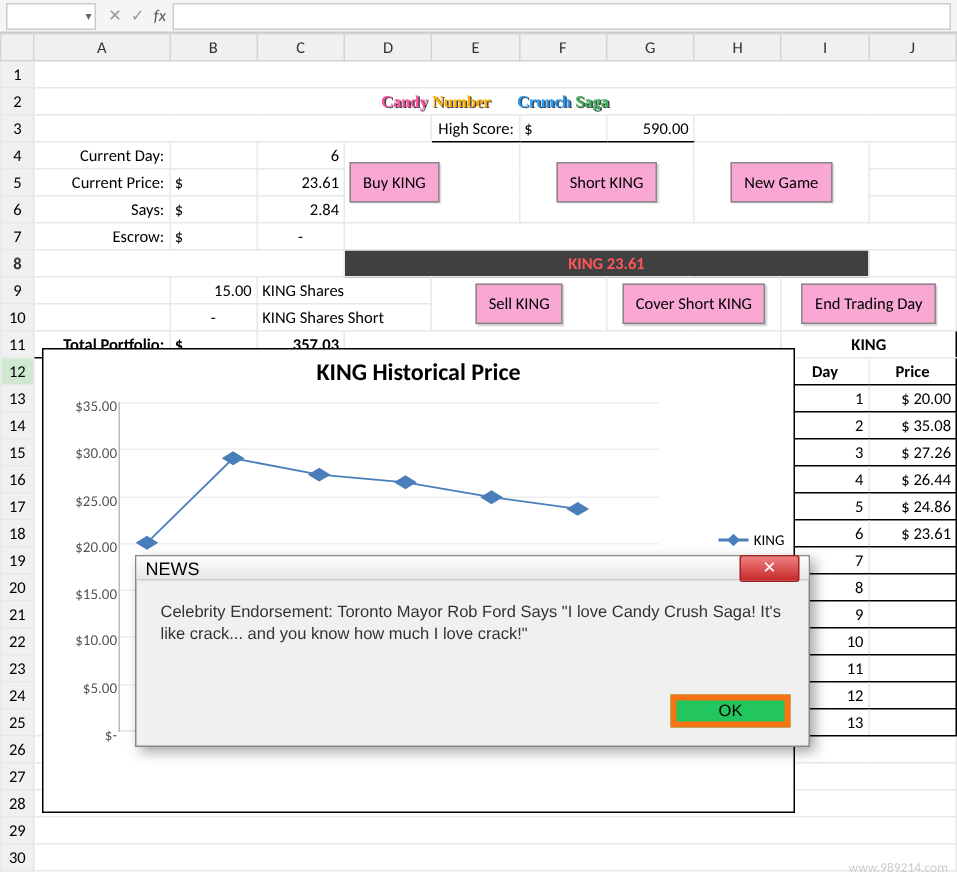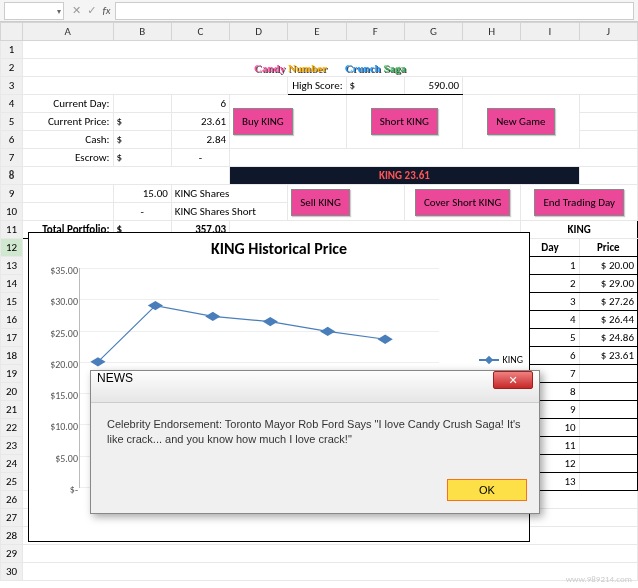--- a/index.html
+++ b/index.html
@@ -32,47 +32,47 @@
 
 
 .right { text-align: right; }
 .left { text-align: left; }
 .center { text-align: center; }
 .bold { font-weight: bold; margin-left: 20px; }
 .bt { border-top: 1px solid #000 !important; }
 .bb { border-bottom: 1px solid #000 !important; }
 .bl { border-left: 1px solid #000 !important; }
 .br { border-right: 1px solid #000 !important; }
-.black-row td { background: #0f172a; color: #ff5555; font-weight: bold; height: 12px; }
+.black-row td { background: #404040; color: #ff5555; font-weight: bold; height: 12px; }
 .dash { text-align: center; }
 
 
-.xbtn { display: inline-block; background: #ec4899; border: 1px solid #888; padding: 6px 8px; font-size: 11px; cursor: pointer; white-space: nowrap; box-shadow: 1px 1px 1px rgba(0,0,0,0.2); }
+.xbtn { display: inline-block; background: #f9a8d4; border: 1px solid #888; padding: 6px 8px; font-size: 11px; cursor: pointer; white-space: nowrap; box-shadow: 1px 1px 1px rgba(0,0,0,0.2); }
 
 
 .chart-box { position: absolute; left: 28px; top: 232px; width: 502px; height: 310px; border: 1px solid #000; background: #fff; }
 .chart-title { text-align: center; font-weight: bold; font-size: 16px; padding-top: 6px; }
 .chart-area { position: relative; margin: 10px 90px 30px 50px; height: 220px; border-left: 1px solid #bbb; border-bottom: 1px solid #bbb; }
 .yaxis { position: absolute; left: -42px; width: 40px; text-align: right; font-size: 10px; color: #555; }
 .gridline { position: absolute; left: 0; right: 0; border-top: 1px solid #eee; }
 .legend { position: absolute; right: 6px; top: 120px; font-size: 10px; display: flex; align-items: center; gap: 4px; }
 .legend-line { width: 20px; height: 2px; background: #4a7ebb; position: relative; }
 .legend-line::before { content: ""; width: 6px; height: 6px; background: #4a7ebb; transform: rotate(45deg); position: absolute; left: 7px; top: -2px; }
 svg.plot { position: absolute; left: 0; top: 0; width: 100%; height: 100%; overflow: visible; }
 
 
 .king-hdr { background: #fff; text-align: center; font-weight: bold; }
 
 
 .dialog { position: absolute; left: 90px; top: 370px; width: 450px; background: #f0f0f0; border: 1px solid #888; box-shadow: 3px 3px 8px rgba(0,0,0,0.35); font-family: "Segoe UI", Tahoma, sans-serif; }
-.dialog-titlebar { height: 32px; background: linear-gradient(#fdfdfd,#e6e6e6); border-bottom: 1px solid #ccc; display: flex; padding: 0 6px; font-size: 12px; }
+.dialog-titlebar { height: 16px; background: linear-gradient(#fdfdfd,#e6e6e6); border-bottom: 1px solid #ccc; display: flex; align-items: center; padding: 0 6px; font-size: 12px; }
 .dialog-close { margin-left: auto; width: 40px; height: 18px; background: linear-gradient(#f08080,#c62828); border: 1px solid #a02020; border-radius: 2px; color: #fff; display: flex; align-items: center; justify-content: center; font-size: 11px; cursor: pointer; }
 .dialog-body { padding: 14px 16px 8px 16px; font-size: 11px; color: #333; line-height: 1.4; }
 .dialog-buttons { padding: 8px 12px 12px; text-align: right; }
-.dialog-ok { width: 80px; height: 22px; border: 1px solid #f97316; background: #fde047; cursor: pointer; font-size: 11px; }
+.dialog-ok { width: 80px; height: 22px; border: 4px solid #f97316; background: #22c55e; cursor: pointer; font-size: 11px; }
 
 .watermark { position: absolute; right: 6px; bottom: 4px; font-size: 9px; color: #ccc; }
 </style>
 </head>
 <body>
 
 <div class="formula-bar">
   <div class="name-box"></div>
   <div class="fb-icons">
     <span>✕</span>
@@ -150,21 +150,21 @@
 </tr>
 <tr>
   <td class="rowhdr">5</td>
   <td class="right">Current Price:</td>
   <td class="left">$</td>
   <td class="right">23.61</td>
   <td></td>
 </tr>
 <tr>
   <td class="rowhdr">6</td>
-  <td class="right">Cash:</td>
+  <td class="right">Says:</td>
   <td class="left">$</td>
   <td class="right">2.84</td>
   <td></td>
 </tr>
 <tr>
   <td class="rowhdr">7</td>
   <td class="right">Escrow:</td>
   <td class="left">$</td>
   <td class="dash">-</td>
   <td colspan="7"></td>
@@ -173,21 +173,21 @@
   <td class="rowhdr" style="background:#f0f0f0;color:#333">8</td>
   <td colspan="3" style="background:#fff"></td>
   <td colspan="6" class="center">KING 23.61</td>
   <td style="background:#fff"></td>
 </tr>
 <tr>
   <td class="rowhdr">9</td>
   <td></td>
   <td class="right">15.00</td>
   <td class="left" colspan="2">KING Shares</td>
-  <td colspan="2" rowspan="2" style="text-align:left">
+  <td colspan="2" rowspan="2" style="text-align:center">
     <span class="xbtn">Sell KING</span>
   </td>
   <td colspan="2" rowspan="2" style="text-align:center">
     <span class="xbtn">Cover Short KING</span>
   </td>
   <td colspan="2" rowspan="2" style="text-align:center">
     <span class="xbtn">End Trading Day</span>
   </td>
 </tr>
 <tr>
@@ -211,21 +211,21 @@
   <td class="center bold bt bb br">Price</td>
 </tr>
 <tr>
           <td class="rowhdr">13</td>
           <td class="right bl bb">1</td>
           <td class="right br bb"><span>$</span>&nbsp;<span>20.00</span></td>
         </tr>
 <tr>
           <td class="rowhdr">14</td>
           <td class="right bl bb">2</td>
-          <td class="right br bb"><span>$</span>&nbsp;<span>29.00</span></td>
+          <td class="right br bb"><span>$</span>&nbsp;<span>35.08</span></td>
         </tr>
 <tr>
           <td class="rowhdr">15</td>
           <td class="right bl bb">3</td>
           <td class="right br bb"><span>$</span>&nbsp;<span>27.26</span></td>
         </tr>
 <tr>
           <td class="rowhdr">16</td>
           <td class="right bl bb">4</td>
           <td class="right br bb"><span>$</span>&nbsp;<span>26.44</span></td>

